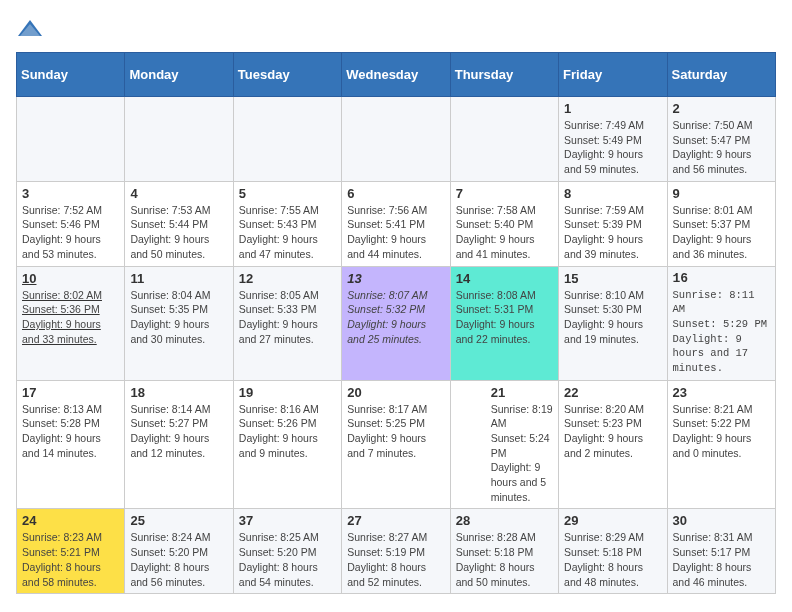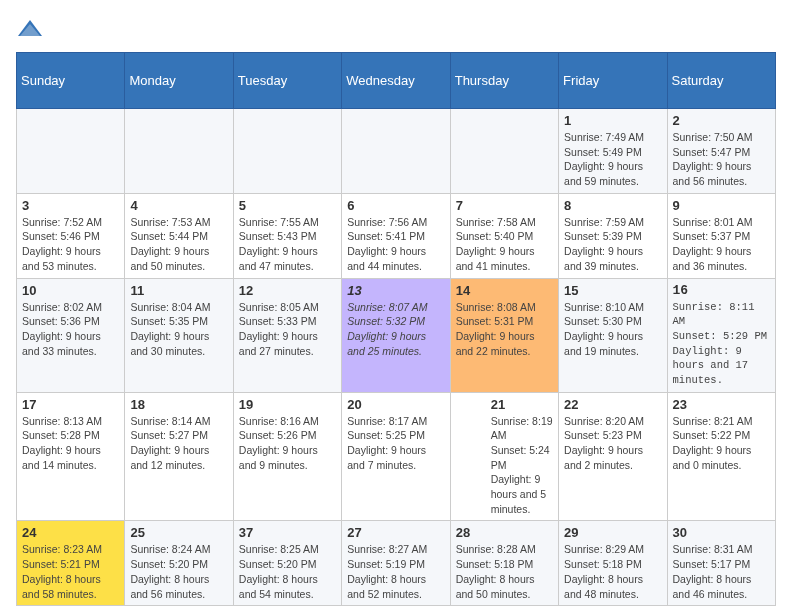--- a/index.html
+++ b/index.html
@@ -54,22 +54,22 @@
     }
     .calendar {
       width: 100%;
       border-collapse: collapse;
       border: 1px solid #ccc;
     }
     .calendar th {
       background-color: #3574b8;
       color: #fff;
       font-size: 13px;
-      font-weight: normal;
-      padding: 20px 4px;
+      font-weight: bold;
+      padding: 14px 4px;
       text-align: left;
       border: 1px solid #2a5d9e;
     }
     .calendar td {
       vertical-align: top;
       border: 1px solid #ccc;
       padding: 4px 5px;
       width: 107px;
       min-height: 80px;
       font-size: 11px;
@@ -170,37 +170,37 @@
         <td style="background: rgb(255, 255, 255);">
           <span class="day-number">8</span>
           <div class="day-info">Sunrise: 7:59 AM<br>Sunset: 5:39 PM<br>Daylight: 9 hours and 39 minutes.</div>
         </td>
         <td style="background: rgb(255, 255, 255);">
           <span class="day-number">9</span>
           <div class="day-info">Sunrise: 8:01 AM<br>Sunset: 5:37 PM<br>Daylight: 9 hours and 36 minutes.</div>
         </td>
       </tr>
       <tr>
-        <td style="background: rgb(245, 247, 250);">
+        <td style="background: rgb(245, 247, 250); text-decoration: underline;">
           <span class="day-number">10</span>
           <div class="day-info">Sunrise: 8:02 AM<br>Sunset: 5:36 PM<br>Daylight: 9 hours and 33 minutes.</div>
         </td>
         <td style="background: rgb(245, 247, 250);">
           <span class="day-number">11</span>
           <div class="day-info">Sunrise: 8:04 AM<br>Sunset: 5:35 PM<br>Daylight: 9 hours and 30 minutes.</div>
         </td>
         <td style="background: rgb(245, 247, 250);">
           <span class="day-number">12</span>
           <div class="day-info">Sunrise: 8:05 AM<br>Sunset: 5:33 PM<br>Daylight: 9 hours and 27 minutes.</div>
         </td>
         <td style="background: #c4b5fd; font-style: italic;">
           <span class="day-number">13</span>
           <div class="day-info">Sunrise: 8:07 AM<br>Sunset: 5:32 PM<br>Daylight: 9 hours and 25 minutes.</div>
         </td>
-        <td style="background: #fdba74; margin-left: 18px;">
+        <td style="background: #5eead4; margin-left: 18px;">
           <span class="day-number">14</span>
           <div class="day-info">Sunrise: 8:08 AM<br>Sunset: 5:31 PM<br>Daylight: 9 hours and 22 minutes.</div>
         </td>
         <td style="background: rgb(245, 247, 250);">
           <span class="day-number">15</span>
           <div class="day-info">Sunrise: 8:10 AM<br>Sunset: 5:30 PM<br>Daylight: 9 hours and 19 minutes.</div>
         </td>
         <td style="background: rgb(245, 247, 250); font-family: Liberation Mono, monospace;">
           <span class="day-number">16</span>
           <div class="day-info">Sunrise: 8:11 AM<br>Sunset: 5:29 PM<br>Daylight: 9 hours and 17 minutes.</div>

